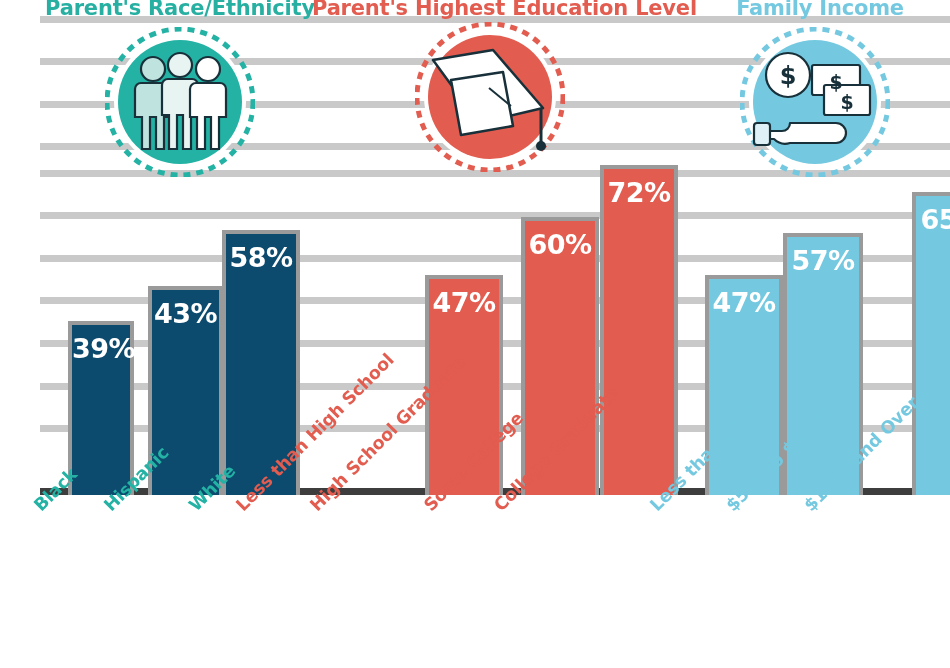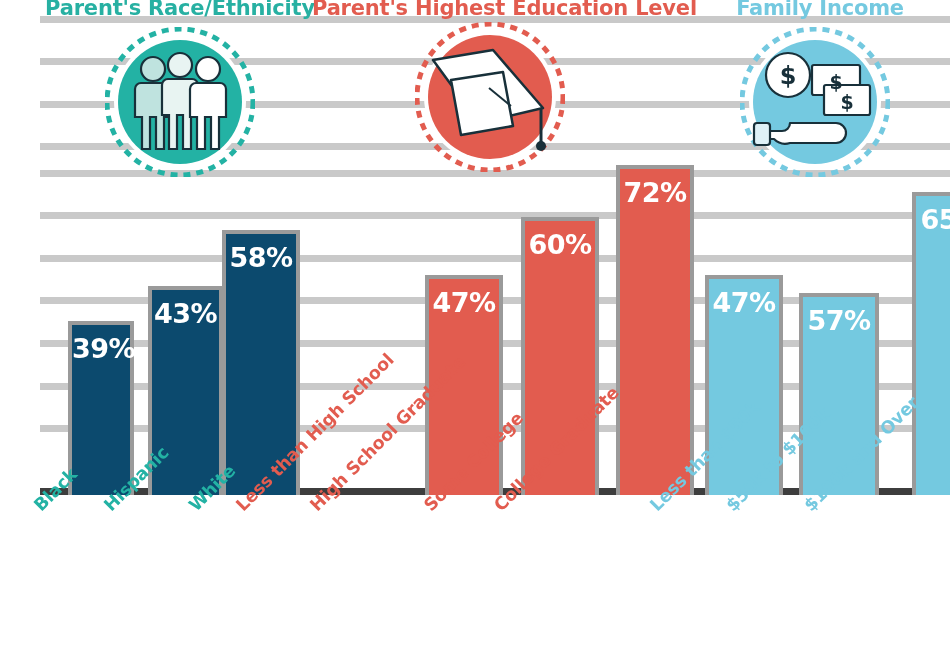--- a/index.html
+++ b/index.html
@@ -143,28 +143,28 @@
     <div class="bar bar-col-teal" style="left:222px; width:78px;  height:265px;">
       <span class="val">58%</span>
     </div>
 
     <div class="bar bar-col-red" style="left:425px; width:78px;  height:220px;">
       <span class="val">47%</span>
     </div>
     <div class="bar bar-col-red" style="left:521px; width:78px;  height:278px;">
       <span class="val">60%</span>
     </div>
-    <div class="bar bar-col-red" style="left:616px; width:78px;  height:330px;">
+    <div class="bar bar-col-red" style="left:600px; width:78px;  height:330px;">
       <span class="val">72%</span>
     </div>
 
     <div class="bar bar-col-blue" style="left:705px; width:78px;  height:220px;">
       <span class="val">47%</span>
     </div>
-    <div class="bar bar-col-blue" style="left:799px; width:80px;  height:202px;margin-top:47px;">
+    <div class="bar bar-col-blue" style="left:783px; width:80px;  height:262px;margin-top:47px;">
       <span class="val">57%</span>
     </div>
     <div class="bar bar-col-blue" style="left:912px; width:80px;  height:303px;margin-top:36px;">
       <span class="val">65%</span>
     </div>
   </div>
 
   <div class="sec-title t1">Parent's Race/Ethnicity</div>
   <div class="sec-title t2">Parent's Highest Education Level</div>
   <div class="sec-title t3">Family Income</div>

